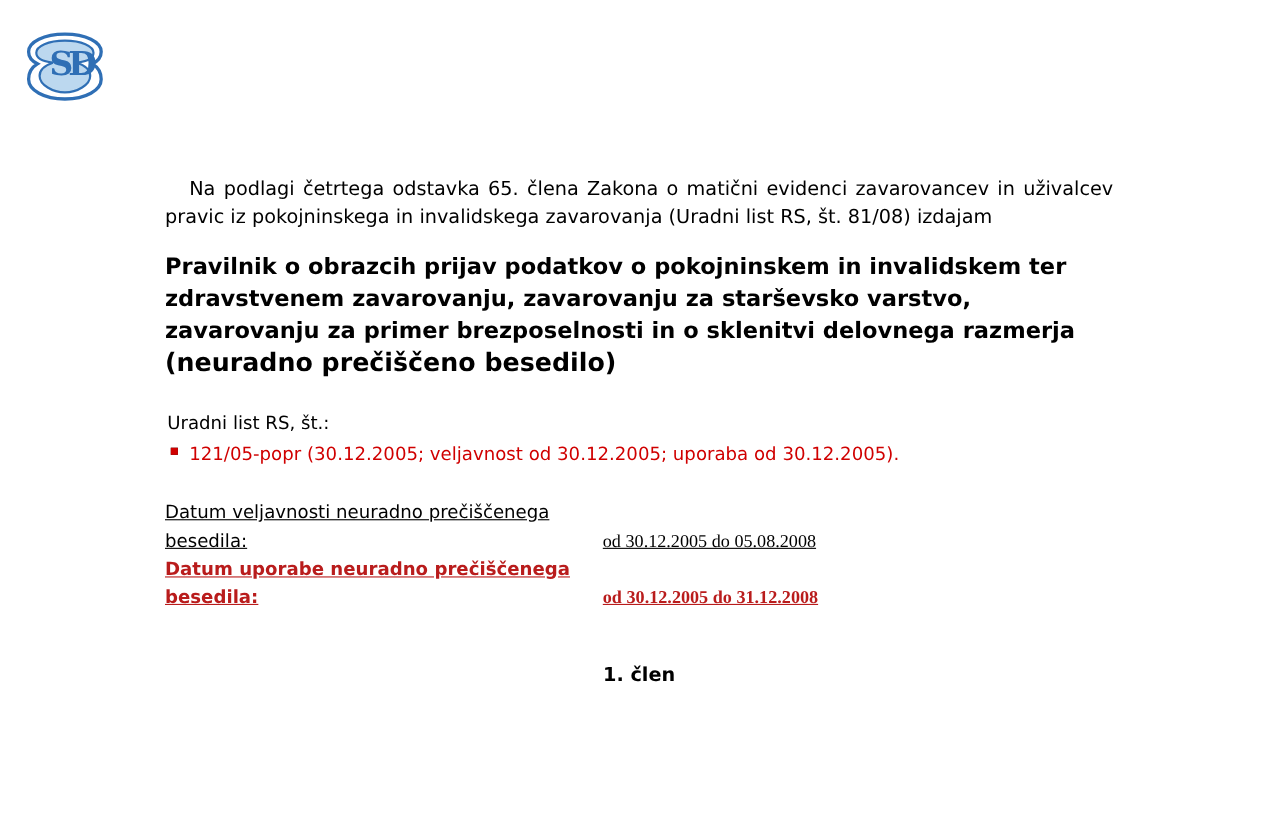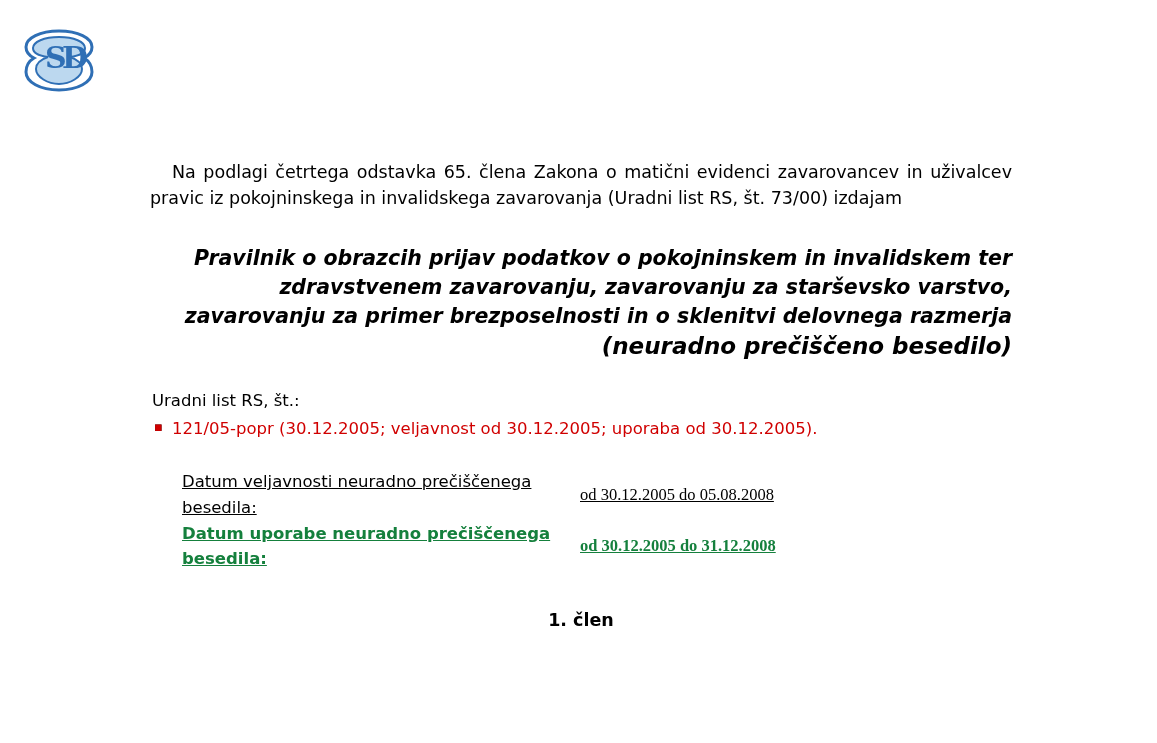--- a/index.html
+++ b/index.html
@@ -41,23 +41,22 @@
     line-height: 1.48;
     text-align: justify;
     text-justify: inter-word;
     margin: 0;
   }
   .intro .indent {
     display: inline-block;
     width: 22px;
   }
   .title-block {
-    margin-top: 32px;
-    text-align: right;
-    font-style: italic;
+    margin-top: 16px;
+    text-align: left;
   }
   .doc-title {
     font-size: 20.5px;
     font-weight: bold;
     line-height: 1.42;
     margin: 0;
   }
   .doc-subtitle {
     font-size: 23px;
     font-weight: bold;
@@ -93,38 +92,37 @@
   .bullet-list li.red .bullet {
     color: #d00000;
   }
   .validity-block {
     margin-top: 28px;
     font-size: 16.5px;
     line-height: 1.55;
   }
   .validity-row {
     display: flex;
-    align-items: center;
-    margin-left: 32px;
+    align-items: flex-end;
   }
   .validity-row .vlabel {
     text-decoration: underline;
     width: 398px;
     flex: 0 0 398px;
   }
   .validity-row .vvalue {
     text-decoration: underline;
     font-family: Liberation Serif, serif;
   }
   .validity-row.red {
-    color: #15803d;
+    color: #b91c1c;
     font-weight: bold;
   }
   .article-block {
-    margin-top: 36px;
+    margin-top: 46px;
     font-size: 17.5px;
     line-height: 1.48;
   }
   .article-heading {
     text-align: center;
     font-weight: bold;
     margin: 0 0 2px 0;
   }
   .article-text {
     text-align: justify;
@@ -145,21 +143,21 @@
     <svg width="82" height="66" viewBox="0 0 82 66" xmlns="http://www.w3.org/2000/svg">
       <path d="M41 3 C22 3 8 10 8 19 C8 24 12 28 16 30 C11 33 8 38 8 44 C8 54 22 62 41 62 C60 62 74 54 74 44 C74 38 71 33 66 30 C70 28 74 24 74 19 C74 10 60 3 41 3 Z" fill="none" stroke="#2f6fb5" stroke-width="3"></path>
       <path d="M41 9 C26 9 15 14 15 20 C15 25 22 28 30 29 C24 31 18 35 18 41 C18 49 30 56 41 56 C52 56 64 49 64 41 C64 35 58 31 52 29 C60 28 67 25 67 20 C67 14 56 9 41 9 Z" fill="#bcd8ef" stroke="#2f6fb5" stroke-width="2"></path>
       <text x="27" y="40" font-family="'DejaVu Serif', serif" font-size="30" font-weight="bold" fill="#2f6fb5">S</text>
       <text x="44" y="40" font-family="'DejaVu Serif', serif" font-size="30" font-weight="bold" fill="#2f6fb5">D</text>
     </svg>
   </div>
 
   <div class="content">
 
-    <p class="intro"><span class="indent"></span><span>Na podlagi četrtega odstavka 65. člena Zakona o matični evidenci zavarovancev in uživalcev pravic iz pokojninskega in invalidskega zavarovanja (Uradni list RS, št. 73/00) izdajam</span></p>
+    <p class="intro"><span class="indent"></span><span>Na podlagi četrtega odstavka 65. člena Zakona o matični evidenci zavarovancev in uživalcev pravic iz pokojninskega in invalidskega zavarovanja (Uradni list RS, št. 81/08) izdajam</span></p>
 
     <div class="title-block">
       <h1 class="doc-title">Pravilnik o obrazcih prijav podatkov o pokojninskem in invalidskem ter zdravstvenem zavarovanju, zavarovanju za starševsko varstvo, zavarovanju za primer brezposelnosti in o sklenitvi delovnega razmerja</h1>
       <p class="doc-subtitle">(neuradno prečiščeno besedilo)</p>
     </div>
 
     <div class="source-block">
       <p class="source-label">Uradni list RS, št.:</p>
       <ul class="bullet-list">
         <li><span class="bullet">▪</span></li>

